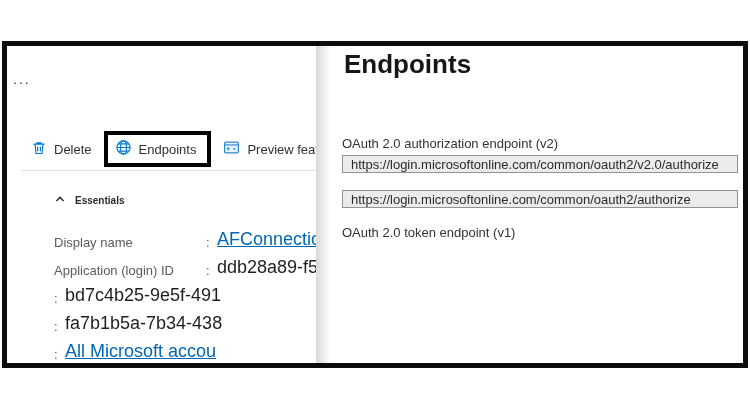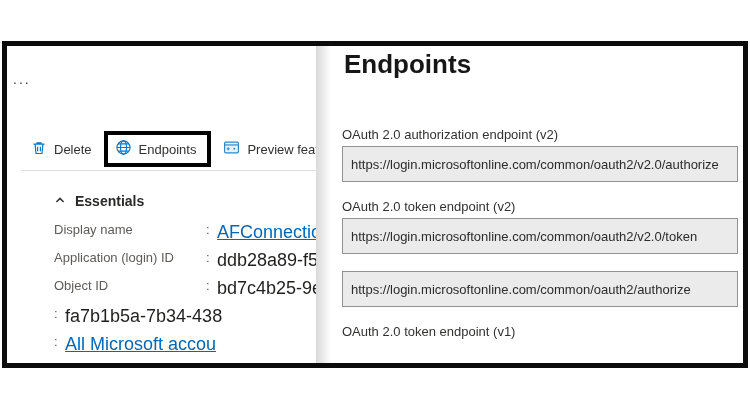--- a/index.html
+++ b/index.html
@@ -16,38 +16,38 @@
   .toolbar { position:absolute; left:24px; top:84px; height:38px;
     display:flex; align-items:center; gap:12px; white-space:nowrap; }
   .tb-btn { display:flex; align-items:center; gap:7px; background:none; border:none;
     font-family:"Liberation Sans", sans-serif; font-size:13px; color:#323130; cursor:pointer; }
   .tb-btn svg { flex:0 0 auto; }
   .hl-box { border:4px solid #000000; padding:4px 11px 4px 7px; display:flex; align-items:center; }
 
   .divider { position:absolute; left:14px; right:0; top:124px; height:1px; background:#e0e0e0; }
 
   .ess-header { position:absolute; left:47px; top:147px; display:flex; align-items:center;
-    gap:9px; font-size:14px; font-weight:700; color:#2b2a29; cursor:pointer; }
+    gap:9px; font-size:10px; font-weight:700; color:#2b2a29; cursor:pointer; }
 
   .ess-rows { position:absolute; left:47px; top:176px; width:292px; }
-  .ess-row { height:28px; display:flex; align-items:flex-start; font-size:13px; white-space:nowrap; }
+  .ess-row { height:28px; display:flex; align-items:flex-end; font-size:13px; white-space:nowrap; }
   .ess-label { width:152px; flex:0 0 152px; color:#5d5b58; }
   .ess-sep { width:11px; flex:0 0 11px; color:#5d5b58; }
   .ess-value { color:#201f1e; font-size:18px; }
   .ess-value.link { color:#0067b8; text-decoration:underline; cursor:pointer; }
 
   
   .panel { position:absolute; top:0; bottom:0; left:309px; right:0; background:#ffffff; }
   .panel::before { content:""; position:absolute; left:0; top:0; bottom:0; width:15px;
     background:linear-gradient(to right, rgba(0,0,0,0.15), rgba(0,0,0,0)); pointer-events:none; }
   .panel-title { position:absolute; left:28px; top:1px; font-size:26px; line-height:34px;
     font-weight:600; color:#161616; }
   .fields { position:absolute; left:26px; right:5px; top:81px; }
-  .field label { display:block; font-size:13px; line-height:16px; color:#333231; margin-bottom:3px; }
-  .field input { display:block; width:100%; height:36px; background:#ebebeb;
+  .field label { display:block; font-size:13px; line-height:16px; color:#333231; margin-bottom:3px;margin-top:9px; }
+  .field input { display:block; width:100%; height:18px; background:#ebebeb;
     border:1px solid #929292; border-radius:0; font-family:"Liberation Sans", sans-serif;
     font-size:13px; color:#2b2b2b; padding:0 8px; margin-bottom:17px; }
 </style>
 </head>
 <body>
 
 <div class="frame">
 
   <div class="main">
 
@@ -110,21 +110,20 @@
         <span class="ess-value link">AFConnection</span>
       </div>
 
       <div class="ess-row">
         <span class="ess-label">Application (login) ID</span>
         <span class="ess-sep">:</span>
         <span class="ess-value">ddb28a89-f5f1-457</span>
       </div>
 
       <div class="ess-row">
-        <span class="ess-label">Object ID</span>
         <span class="ess-sep">:</span>
         <span class="ess-value">bd7c4b25-9e5f-491</span>
       </div>
 
       <div class="ess-row">
         <span class="ess-sep">:</span>
         <span class="ess-value">fa7b1b5a-7b34-438</span>
       </div>
 
       <div class="ess-row">
@@ -138,24 +137,20 @@
   <div class="panel">
     <div class="panel-title">Endpoints</div>
 
     <div class="fields">
 
       <div class="field">
         <label>OAuth 2.0 authorization endpoint (v2)</label>
         <input readonly="" value="https://login.microsoftonline.com/common/oauth2/v2.0/authorize" style="">
       </div>
 
-      <div class="field">
-        <label>OAuth 2.0 token endpoint (v2)</label>
-        <input readonly="" value="https://login.microsoftonline.com/common/oauth2/v2.0/token" style="">
-      </div>
 
       <div class="field">
         <input readonly="" value="https://login.microsoftonline.com/common/oauth2/authorize" style="">
       </div>
 
       <div class="field">
         <label>OAuth 2.0 token endpoint (v1)</label>
       </div>
 
     </div>

